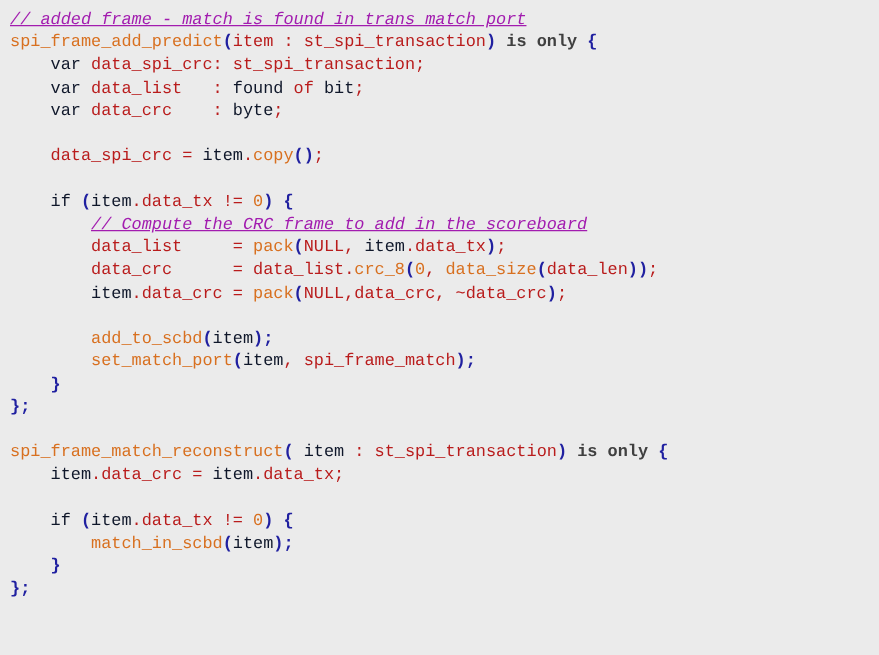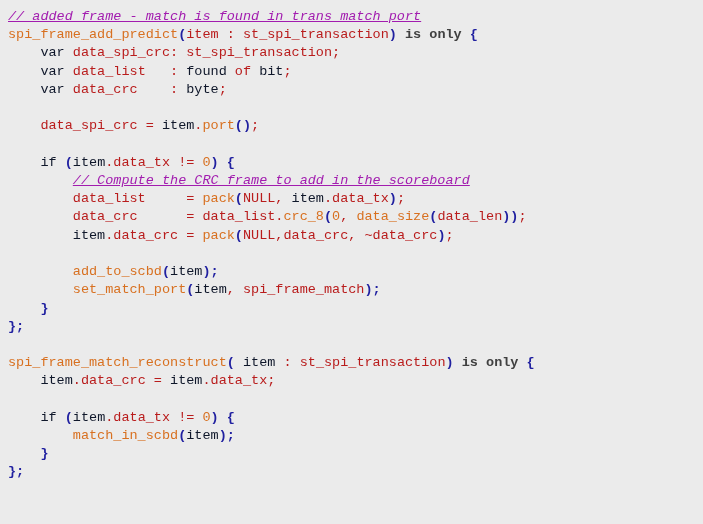--- a/index.html
+++ b/index.html
@@ -26,21 +26,21 @@
   </style>
 </head>
 <body>
 
 <pre><span class="comment">// added frame - match is found in trans match port</span>
 <span class="orange">spi_frame_add_predict</span><span class="punct-blue">(</span><span class="txt">item : st_spi_transaction</span><span class="punct-blue">)</span><span class="keyword-blue"> is only </span><span class="punct-blue">{</span>
 <span>    </span><span class="keyword-red">var</span><span class="txt"> data_spi_crc: st_spi_transaction;</span>
 <span>    </span><span class="keyword-red">var</span><span class="txt"> data_list   : </span><span class="keyword-red">found</span><span class="txt"> of </span><span class="keyword-red">bit</span><span class="txt">;</span>
 <span>    </span><span class="keyword-red">var</span><span class="txt"> data_crc    : </span><span class="keyword-red">byte</span><span class="txt">;</span>
 <span></span>
-<span>    </span><span class="txt">data_spi_crc = </span><span class="keyword-red">item</span><span class="txt">.</span><span class="orange">port</span><span class="punct-blue">()</span><span class="txt">;</span>
+<span>    </span><span class="txt">data_spi_crc = </span><span class="keyword-red">item</span><span class="txt">.</span><span class="orange">copy</span><span class="punct-blue">()</span><span class="txt">;</span>
 <span></span>
 <span>    </span><span class="keyword-red">if</span><span> </span><span class="punct-blue">(</span><span class="keyword-red">item</span><span class="txt">.</span><span class="txt">data_tx != </span><span class="orange">0</span><span class="punct-blue">)</span><span> </span><span class="punct-blue">{</span>
 <span>        </span><span class="comment">// Compute the CRC frame to add in the scoreboard</span>
 <span>        </span><span class="txt">data_list     = </span><span class="orange">pack</span><span class="punct-blue">(</span><span class="txt">NULL, </span><span class="keyword-red">item</span><span class="txt">.</span><span class="txt">data_tx</span><span class="punct-blue">)</span><span class="txt">;</span>
 <span>        </span><span class="txt">data_crc      = data_list.</span><span class="orange">crc_8</span><span class="punct-blue">(</span><span class="orange">0</span><span class="txt">, </span><span class="orange">data_size</span><span class="punct-blue">(</span><span class="txt">data_len</span><span class="punct-blue">)</span><span class="punct-blue">)</span><span class="txt">;</span>
 <span>        </span><span class="keyword-red">item</span><span class="txt">.</span><span class="txt">data_crc = </span><span class="orange">pack</span><span class="punct-blue">(</span><span class="txt">NULL,data_crc, ~data_crc</span><span class="punct-blue">)</span><span class="txt">;</span>
 <span></span>
 <span>        </span><span class="orange">add_to_scbd</span><span class="punct-blue">(</span><span class="keyword-red">item</span><span class="punct-blue">);</span>
 <span>        </span><span class="orange">set_match_port</span><span class="punct-blue">(</span><span class="keyword-red">item</span><span class="txt">, spi_frame_match</span><span class="punct-blue">);</span>
 <span>    </span><span class="punct-blue">}</span>

